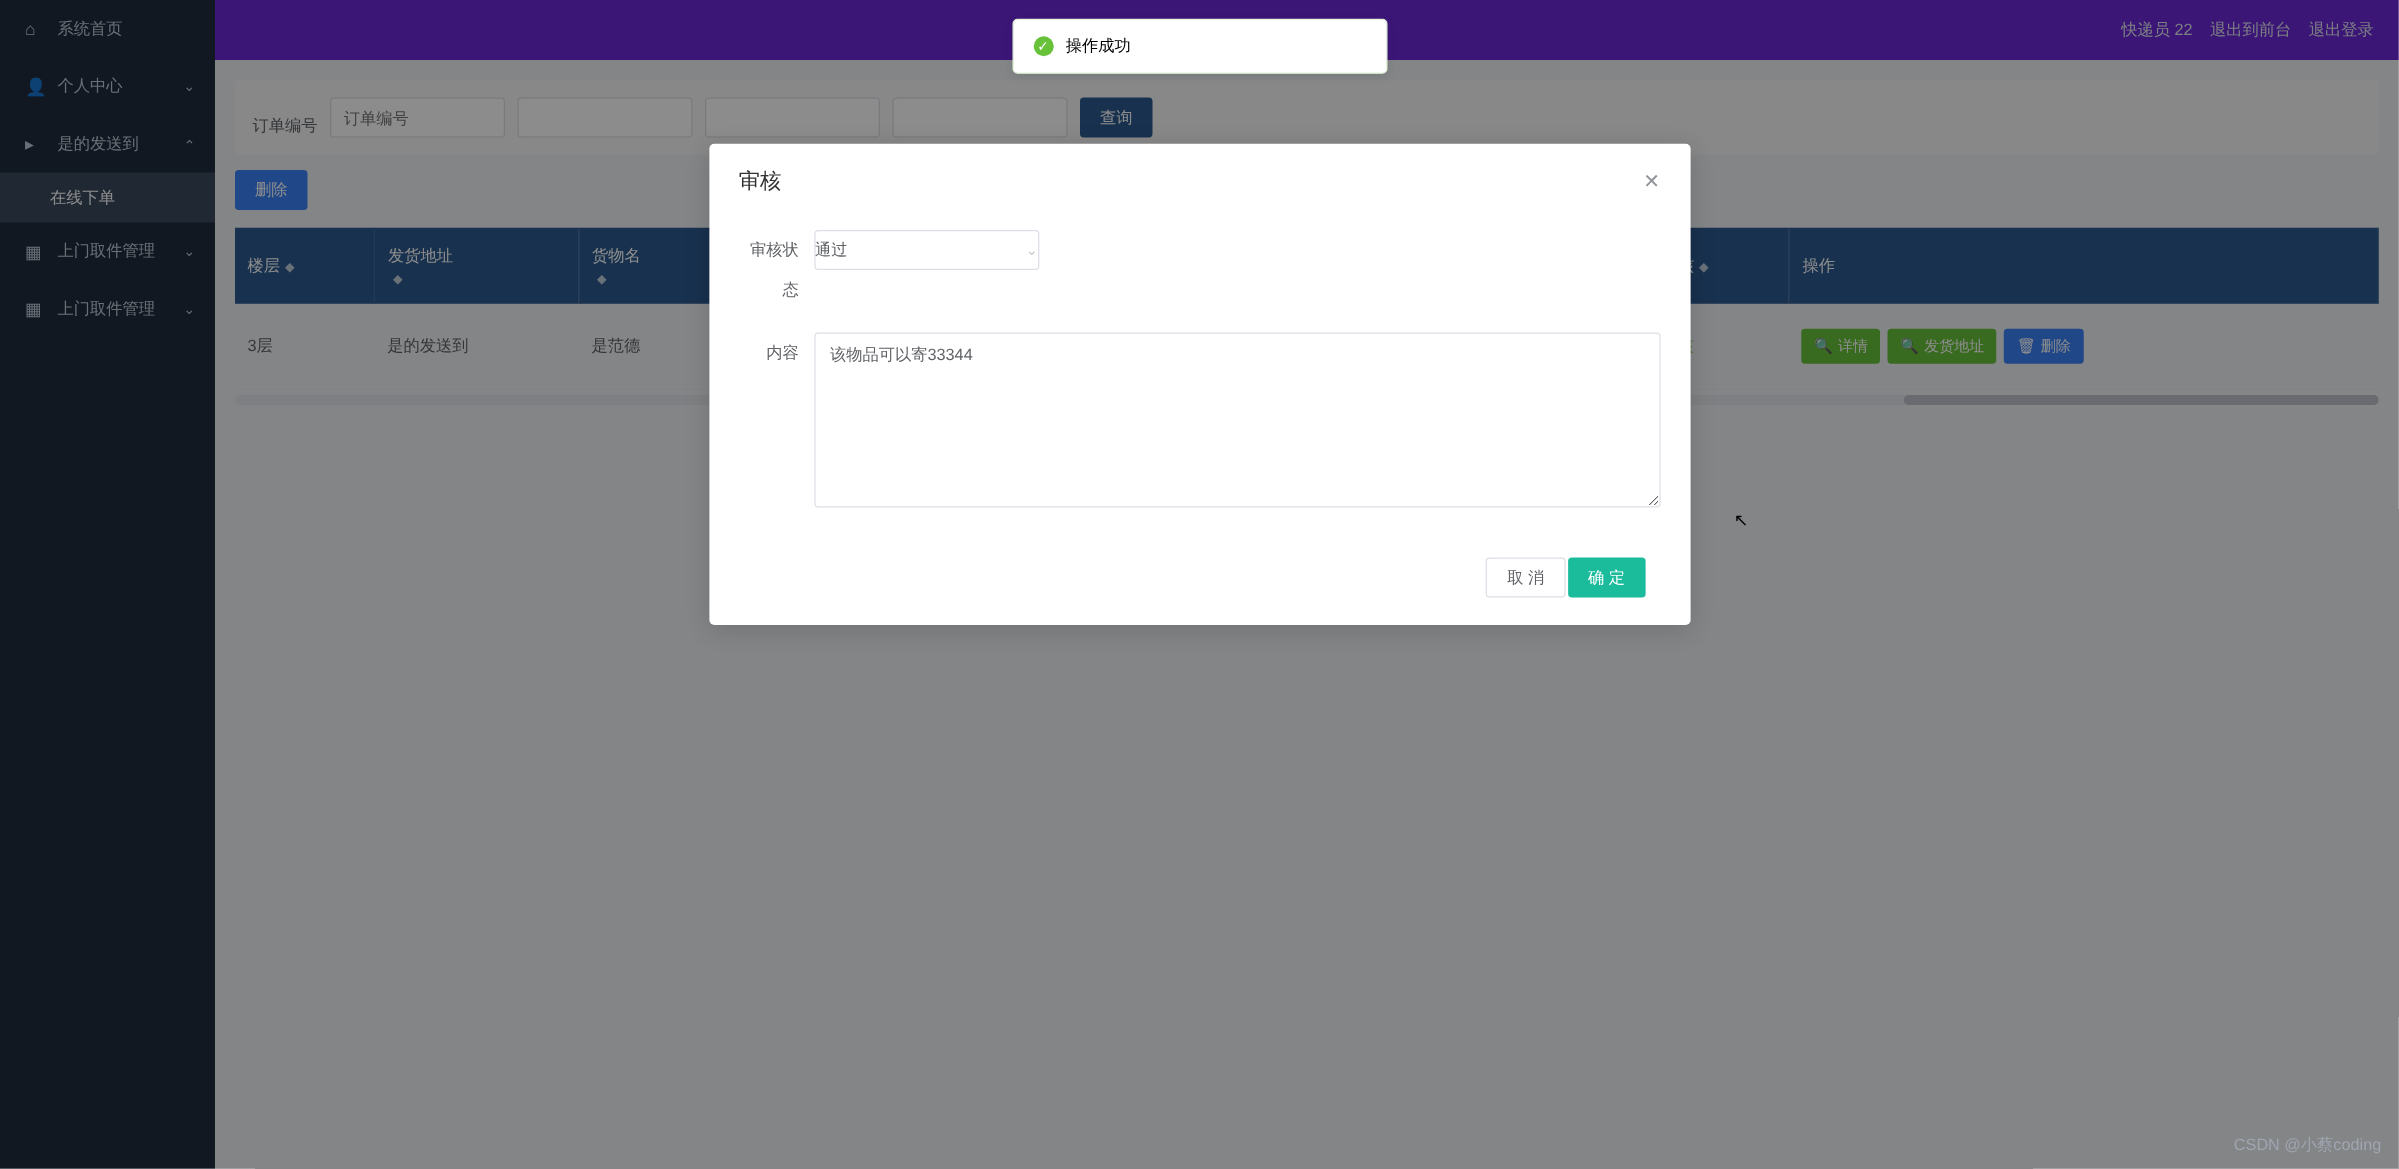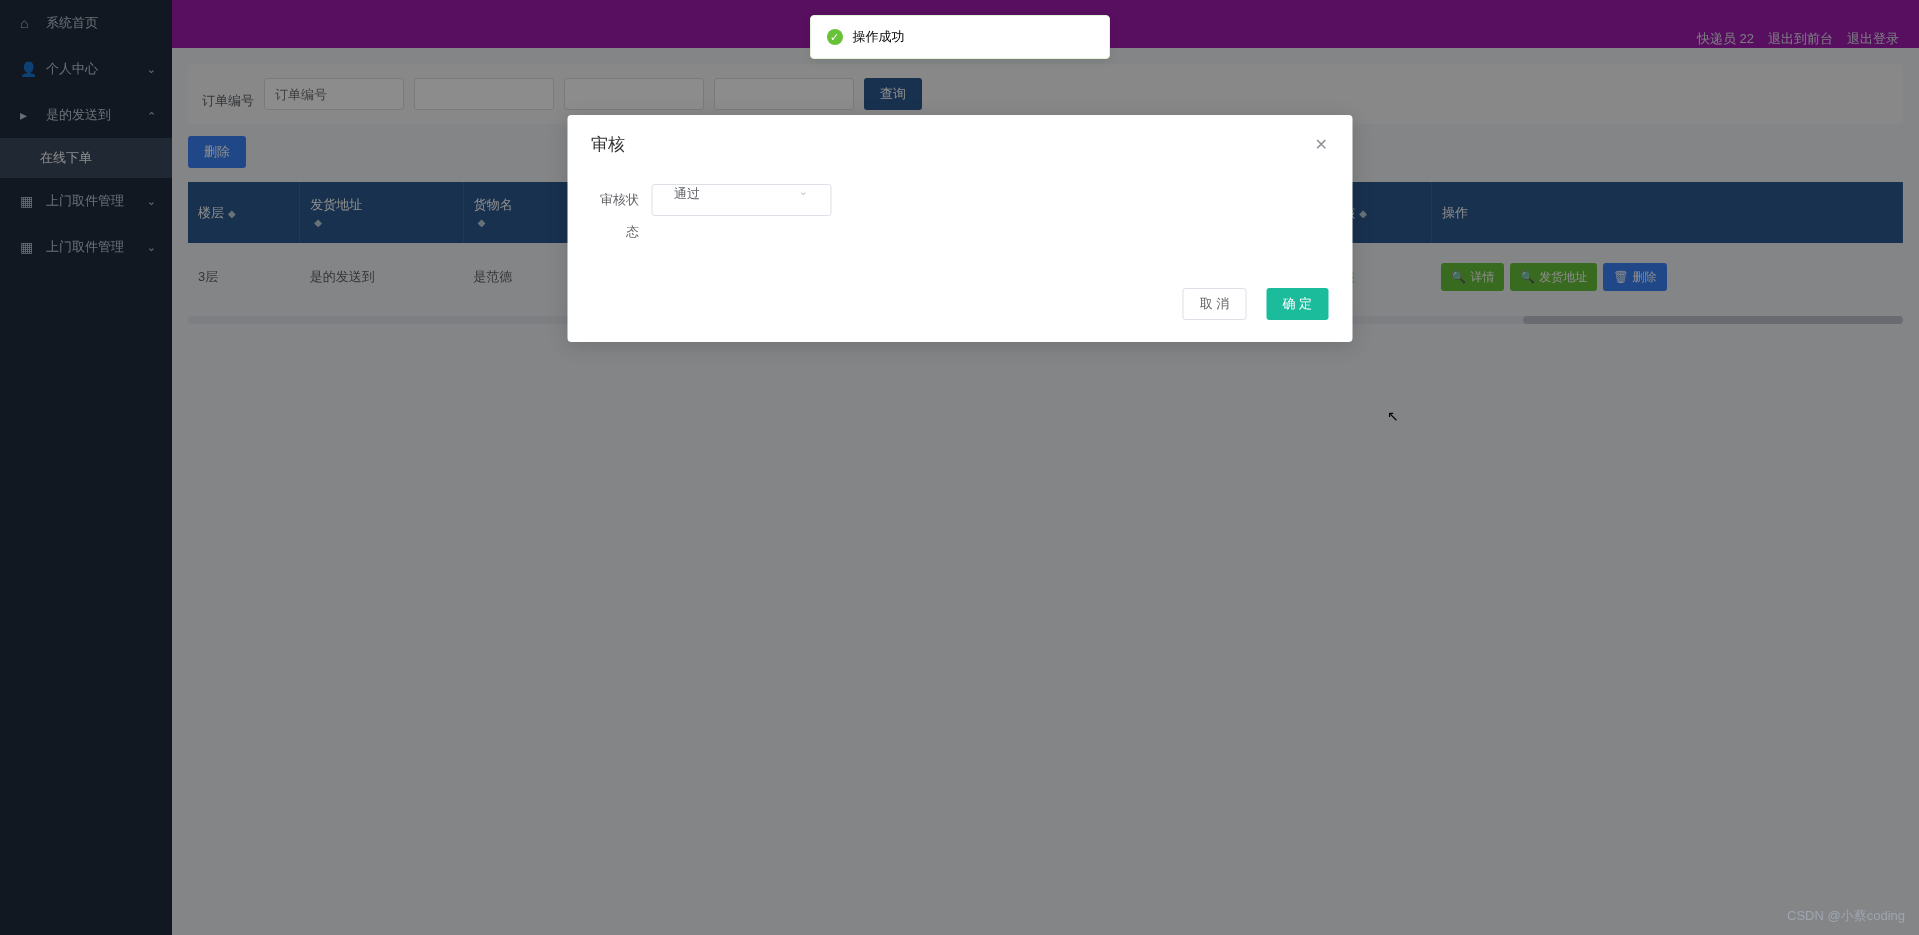--- a/index.html
+++ b/index.html
@@ -5,21 +5,21 @@
 *{box-sizing:border-box;margin:0;padding:0;font-family:"Microsoft YaHei",Arial,sans-serif}
 body{background:#f0f2f5;font-size:13px;color:#606266;overflow:hidden;height:935px;width:1919px;position:relative}
 .sidebar{position:absolute;left:0;top:0;width:172px;height:935px;background:#1f2d3d;color:#bfcbd9;z-index:10}
 .sb-item{display:flex;align-items:center;height:46px;padding:0 20px;cursor:pointer;font-size:13px;color:#bfcbd9;position:relative}
 .sb-item .ic{width:14px;margin-right:12px;font-size:14px}
 .sb-item .arr{position:absolute;right:16px;font-size:11px;transition:transform .2s}
 .sb-item.open .arr{transform:rotate(180deg)}
 .sb-sub{background:#1a2733}
 .sb-sub .sb-sub-item{height:40px;line-height:40px;padding-left:40px;cursor:pointer;font-size:13px;color:#bfcbd9}
 .sb-sub .sb-sub-item.active{background:#3a4a5e;color:#fff}
-.topbar{position:absolute;left:172px;top:0;right:0;height:48px;background:#a21caf;color:#fff;display:flex;align-items:flex-end;justify-content:space-between;padding:0 20px;z-index:5}
+.topbar{position:absolute;left:172px;top:0;right:0;height:48px;background:#6d28d9;color:#fff;display:flex;align-items:center;justify-content:space-between;padding:0 20px;z-index:5}
 .top-title{position:absolute;left:50%;transform:translateX(-50%);color:#e0e6ed;font-size:15px}
 .top-right{display:flex;gap:14px;font-size:13px;color:#e0e6ed;margin-left:auto}
 .top-right span{cursor:pointer}
 .main{position:absolute;left:172px;top:48px;right:0;bottom:0;padding:16px;overflow:hidden}
 .crumb{font-size:13px;margin-bottom:14px}
 .crumb .c1{color:#333}
 .crumb .sep{color:#c0c4cc;margin:0 6px}
 .crumb .c2{color:#97a8be}
 .filters{display:flex;align-items:flex-end;gap:10px;flex-wrap:wrap;padding:14px;background:#f7f8fa;border-radius:4px}
 .flabel{font-size:13px;color:#606266}
@@ -42,24 +42,24 @@
 .scroll-track{height:8px;background:#e4e7ed;border-radius:4px;margin-top:4px;position:relative}
 .scroll-thumb{position:absolute;height:8px;background:#c0c4cc;border-radius:4px;right:0;width:380px}
 .overlay{position:absolute;inset:0;background:rgba(0,0,0,.45);z-index:50}
 .dialog{position:absolute;left:50%;top:115px;transform:translateX(-50%);width:785px;background:#fff;border-radius:4px;z-index:60;box-shadow:0 4px 20px rgba(0,0,0,.15)}
 .dlg-head{padding:18px 24px;display:flex;justify-content:space-between;align-items:center}
 .dlg-head h3{font-size:17px;font-weight:400;color:#303133}
 .dlg-close{color:#909399;cursor:pointer;font-size:16px;border:none;background:none}
 .dlg-body{padding:10px 24px}
 .form-row{display:flex;align-items:flex-start;margin-bottom:18px}
 .form-label{width:60px;text-align:right;padding-right:12px;font-size:13px;color:#606266;line-height:32px;flex-shrink:0}
-.sel{height:32px;width:180px;border:1px solid #dcdfe6;border-radius:3px;padding:0 22px;display:flex;align-items:flex-start;justify-content:space-between;font-size:13px;color:#606266;cursor:pointer}
+.sel{height:32px;width:180px;border:1px solid #dcdfe6;border-radius:3px;padding:0 0;display:flex;align-items:center;justify-content:space-between;font-size:13px;color:#606266;cursor:pointer}
 .sel .arr2{color:#c0c4cc;font-size:11px}
 .ta{flex:1;min-height:140px;border:1px solid #dcdfe6;border-radius:3px;padding:8px 12px;font-size:13px;color:#606266;resize:both;font-family:inherit;outline:none}
-.dlg-foot{padding:12px 24px 22px;display:flex;justify-content:flex-end;gap:20px}
+.dlg-foot{padding:12px 36px 22px;display:flex;justify-content:flex-end;gap:2px}
 .toast{position:absolute;left:50%;top:15px;transform:translateX(-50%);background:#fff;border:1px solid #e1f3d8;border-radius:4px;padding:12px 120px 12px 16px;display:flex;align-items:center;gap:10px;z-index:100;font-size:13px;min-width:300px;box-shadow:0 2px 8px rgba(0,0,0,.08)}
 .toast .tc{width:16px;height:16px;border-radius:50%;background:#67c23a;color:#fff;display:flex;align-items:center;justify-content:center;font-size:11px}
 .toast .tt{color:#000000}
 .watermark{position:absolute;right:14px;bottom:10px;color:#9fa6b2;font-size:13px;z-index:200}
 .cursor{position:absolute;top:408px;left:1387px;font-size:14px;color:#000;z-index:300;pointer-events:none}
 </style>
 </head>
 <body>
 
 <div class="sidebar">
@@ -175,20 +175,24 @@
     <button class="dlg-close">✕</button>
   </div>
   <div class="dlg-body">
     <div class="form-row">
       <div class="form-label">审核状态</div>
       <div class="sel">
         <span>通过</span>
         <span class="arr2">⌄</span>
       </div>
     </div>
+    <div class="form-row">
+      <div class="form-label">内容</div>
+      <textarea class="ta" style="">该物品可以寄33344</textarea>
+    </div>
   </div>
   <div class="dlg-foot">
     <button class="btn btn-default">
         <span>取 消</span>
       </button>
     <button class="btn btn-teal">
         <span>确 定</span>
       </button>
   </div>
 </div>

